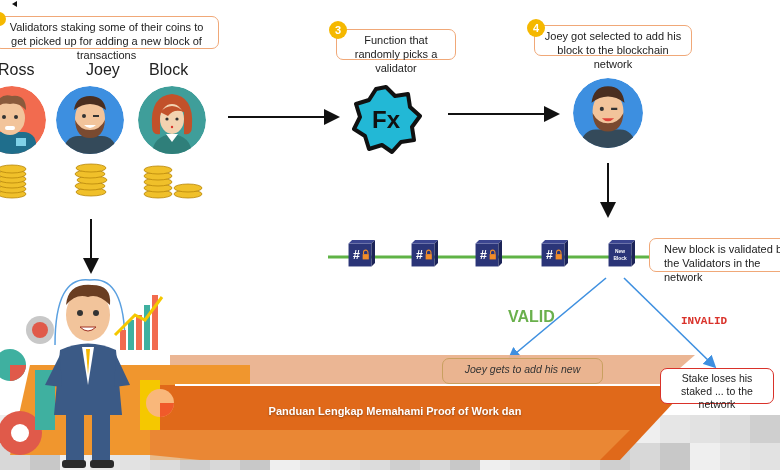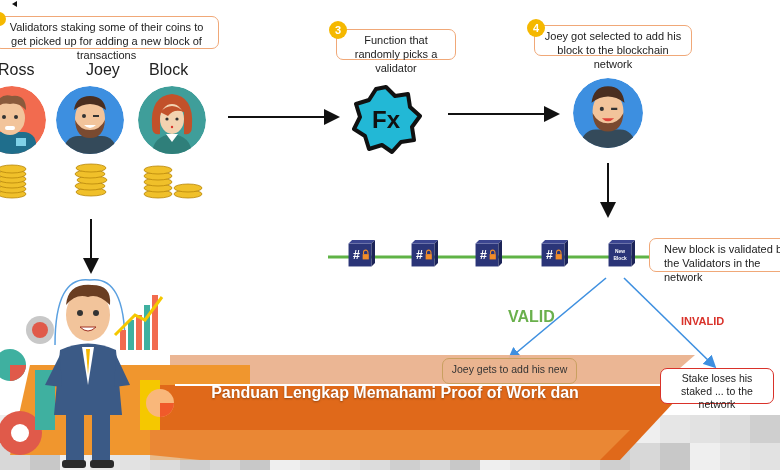--- a/index.html
+++ b/index.html
@@ -5,24 +5,24 @@
   html,body{margin:0;padding:0;}
   body{width:780px;height:470px;position:relative;overflow:hidden;background:#ffffff;font-family:"Liberation Sans",sans-serif;}
   .abs{position:absolute;}
   .callout{position:absolute;border:1.5px solid #f0a878;border-radius:7px;background:#fff;color:#222;font-size:11px;line-height:14px;text-align:center;padding:3px 6px;box-sizing:border-box;}
   .badge{position:absolute;width:18px;height:18px;border-radius:50%;background:#f5b800;color:#fff;font-size:11px;font-weight:bold;text-align:center;line-height:18px;}
   .name{position:absolute;font-size:16px;color:#222;}
   .avatar{position:absolute;border-radius:50%;overflow:hidden;}
   .coins{position:absolute;}
   .block{position:absolute;width:30px;height:30px;}
   .valid{color:#6ab04c;font-weight:bold;font-size:16px;}
-  .invalid{color:#d9322a;font-weight:bold;font-size:11px;}
+  .invalid{color:#d9322a;font-weight:bold;font-size:11px;font-family:Liberation Mono, monospace;}
   .mosaic{position:absolute;left:0;top:415px;width:780px;height:55px;display:grid;grid-template-columns:repeat(26,30px);grid-template-rows:repeat(2,28px);}
   .mosaic div{width:30px;height:28px;}
-  .title-text{position:absolute;left:170px;top:383px;width:450px;text-align:center;color:#ffffff;font-weight:bold;font-size:16px;line-height:20px;text-shadow:0 1px 2px rgba(0,0,0,.35);}
+  .title-text{position:absolute;left:170px;top:401px;width:450px;text-align:center;color:#ffffff;font-weight:bold;font-size:11px;line-height:20px;text-shadow:0 1px 2px rgba(0,0,0,.35);}
 </style>
 </head>
 <body>
 
 <div class="abs" style="left:12px;top:1px;width:0;height:0;border-top:3px solid transparent;border-bottom:3px solid transparent;border-right:5px solid #111;"></div>
 
 <div class="callout" style="left:-6px;top:16px;width:225px;height:33px;">
   <span>Validators staking some of their coins to get picked up for adding a new block of transactions</span>
 </div>
 <div class="abs" style="left:-8px;top:12px;width:14px;height:14px;border-radius:50%;background:#f5b800;"></div>
@@ -241,21 +241,21 @@
   </div>
 
 <svg class="abs" style="left:0;top:330px;" width="780" height="140" viewBox="0 0 780 140">
   <path d="M170 25 L695 25 L655 60 L170 60Z" fill="#eab28e" opacity="0.95"></path>
   <path d="M30 35 L250 35 L250 125 L10 125Z" fill="#f0962e"></path>
   <path d="M150 55 L690 55 L620 130 L200 130 L150 125Z" fill="#e0691a"></path>
   <path d="M150 100 L630 100 L600 130 L150 130Z" fill="#f2a14a" opacity="0.55"></path>
   <line x1="175" y1="55" x2="690" y2="55" stroke="#ffffff" stroke-width="2"></line>
 </svg>
 
-<div class="callout" style="left:442px;top:358px;width:135px;height:26px;background:rgba(234,178,142,0.6);border-color:#c9a060;font-size:10.5px;color:#333;">
+<div class="callout" style="left:442px;top:358px;width:161px;height:26px;background:rgba(234,178,142,0.6);border-color:#c9a060;font-size:10.5px;color:#333;font-style:italic;">
   <span>Joey gets to add his new</span>
 </div>
 <div class="callout" style="left:660px;top:368px;width:114px;height:36px;border-color:#d9322a;font-size:10.5px;line-height:13px;">
   <span>Stake loses his staked ... to the network</span>
 </div>
 
 <svg class="abs" style="left:0;top:275px;" width="200" height="195" viewBox="0 0 200 195">
   <path d="M55 70 Q55 0 90 5 Q125 0 125 70" stroke="#5aa0e0" stroke-width="1.5" fill="none"></path>
   <circle cx="40" cy="55" r="14" fill="#c8c8c8"></circle>
     <circle cx="40" cy="55" r="8" fill="#e05a4a"></circle>

